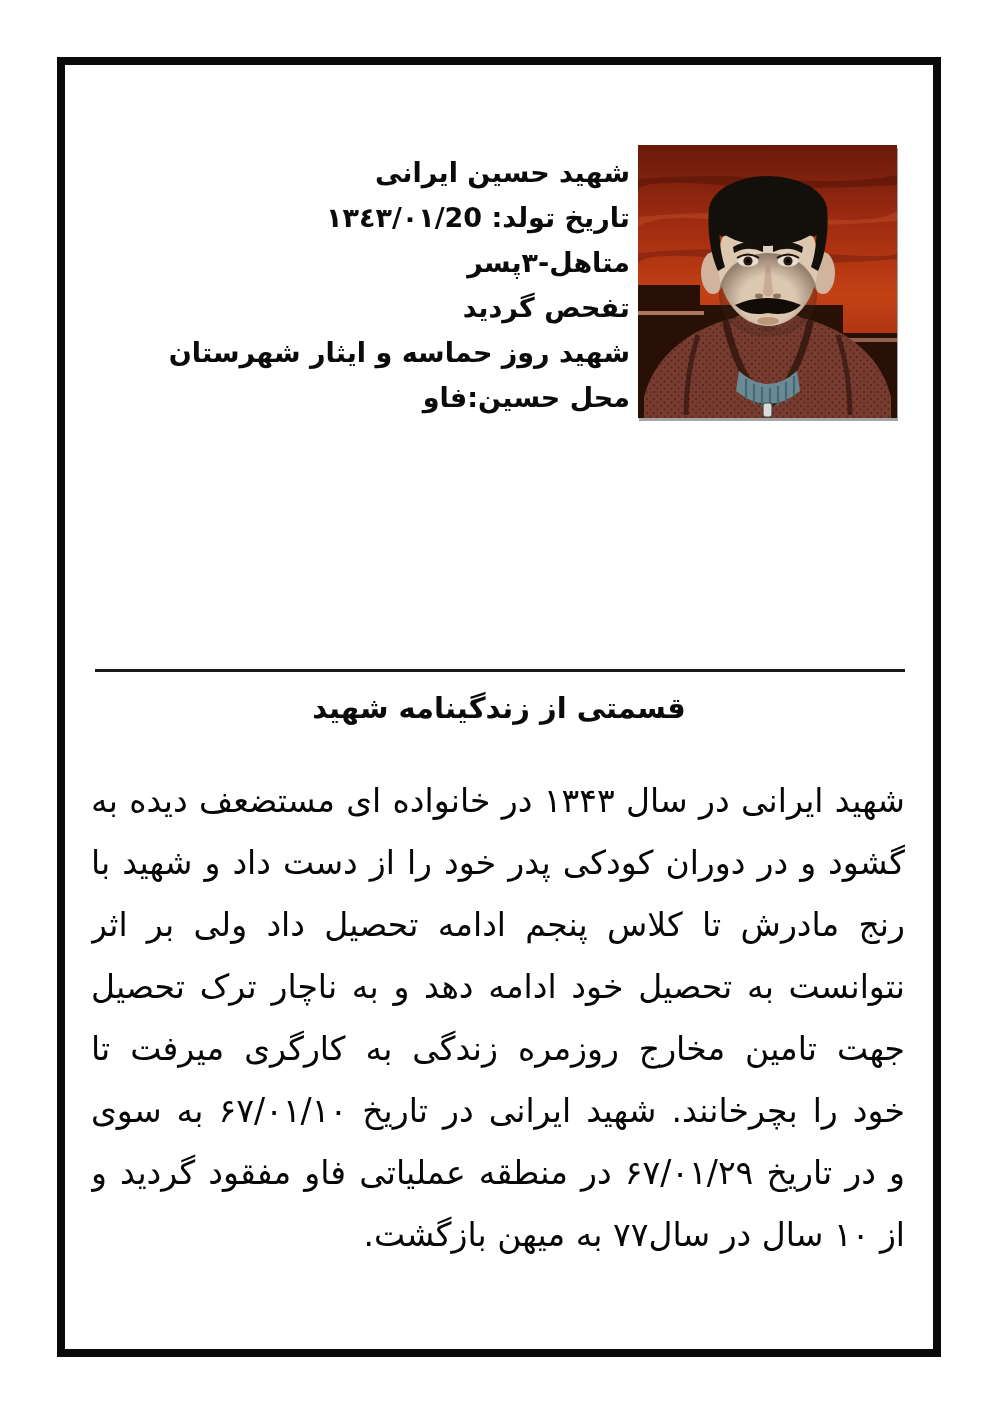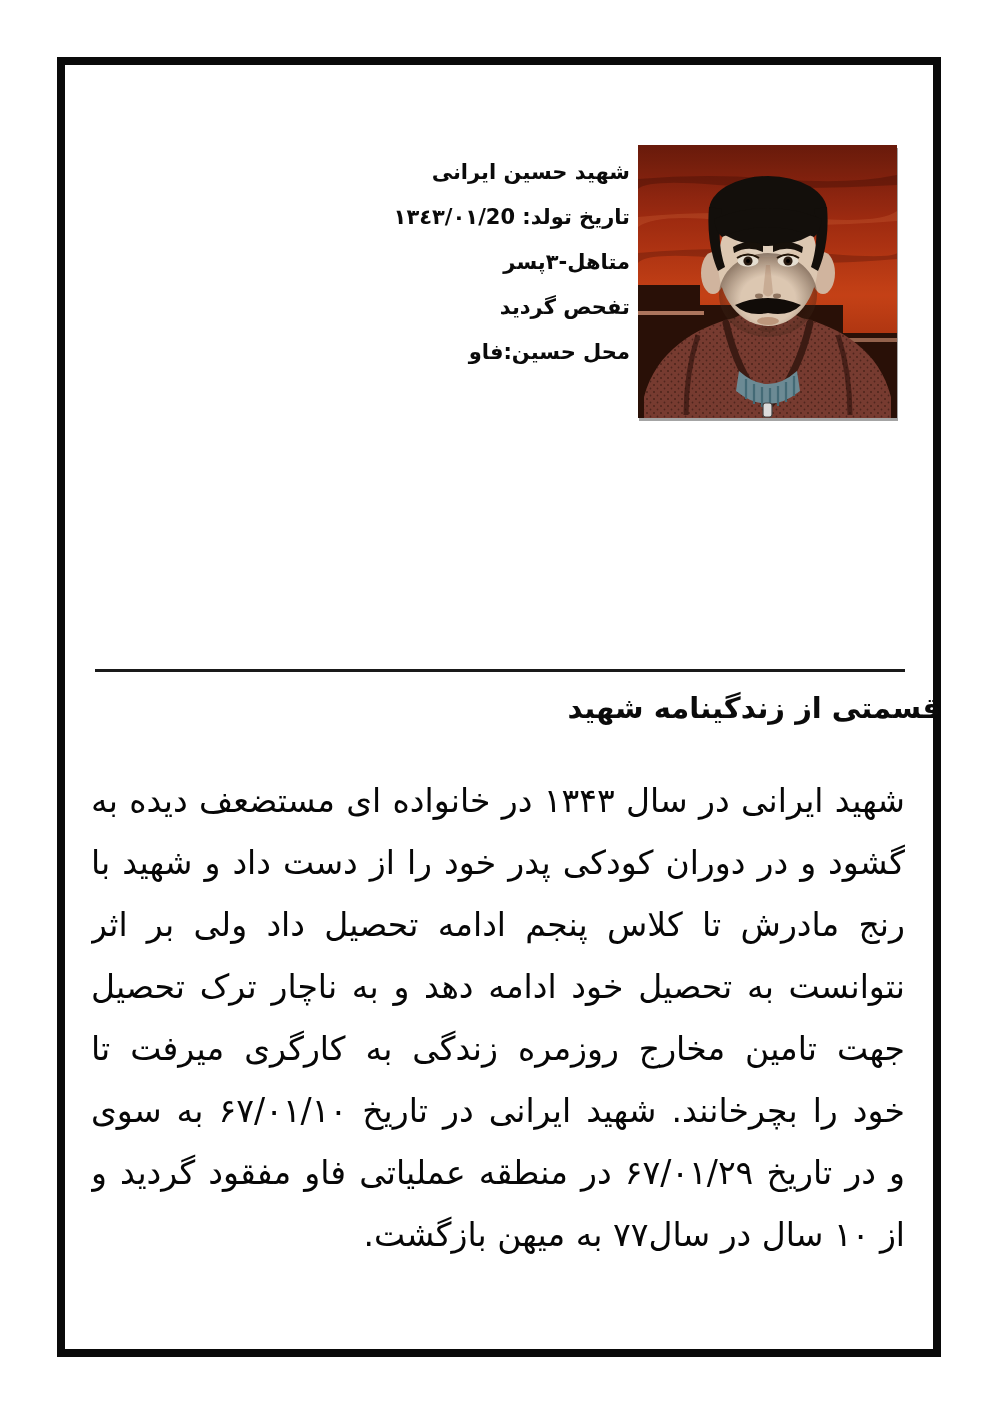--- a/index.html
+++ b/index.html
@@ -36,41 +36,41 @@
   }
   .photo svg { display: block; }
   .info-block {
     position: absolute;
     top: 150px;
     right: 370px;
     width: 560px;
     direction: rtl;
     text-align: right;
     font-weight: bold;
-    font-size: 21px;
+    font-size: 27px;
     line-height: 45px;
     color: #0b0b0b;
     letter-spacing: 0;
   }
   .info-line { height: 45px; overflow: visible; white-space: nowrap; }
   .divider {
     position: absolute;
     left: 95px;
     top: 669px;
     width: 810px;
     height: 3px;
     background: #1a1a1a;
   }
   .bio-heading {
     position: absolute;
     left: 57px;
     top: 686px;
     width: 884px;
     direction: rtl;
-    text-align: right;
+    text-align: center;
     font-weight: bold;
     font-size: 29px;
     line-height: 45px;
     color: #0b0b0b;
   }
   .bio-body {
     position: absolute;
     left: 91px;
     top: 770px;
     width: 814px;
@@ -187,20 +187,21 @@
 
       <rect x="0" y="0" width="259" height="273" fill="rgba(20,5,0,0.06)"></rect>
     </svg>
   </div>
 
   <div class="info-block">
     <div class="info-line">شهید حسین ایرانی</div>
     <div class="info-line">تاریخ تولد: ١٣٤٣/٠١/20</div>
     <div class="info-line">متاهل-٣پسر</div>
     <div class="info-line">تفحص گردید</div>
+    <div class="info-line">شهید روز حماسه و ایثار شهرستان</div>
     <div class="info-line">محل حسین:فاو</div>
   </div>
 
   <div class="divider"></div>
 
   <div class="bio-heading">قسمتی از زندگینامه شهید</div>
 
   <div class="bio-body">
     <div class="bio-line">شهید ایرانی در سال ۱۳۴۳ در خانواده ای مستضعف دیده به جهان</div>
     <div class="bio-line">گشود و در دوران کودکی پدر خود را از دست داد و شهید با دست</div>

